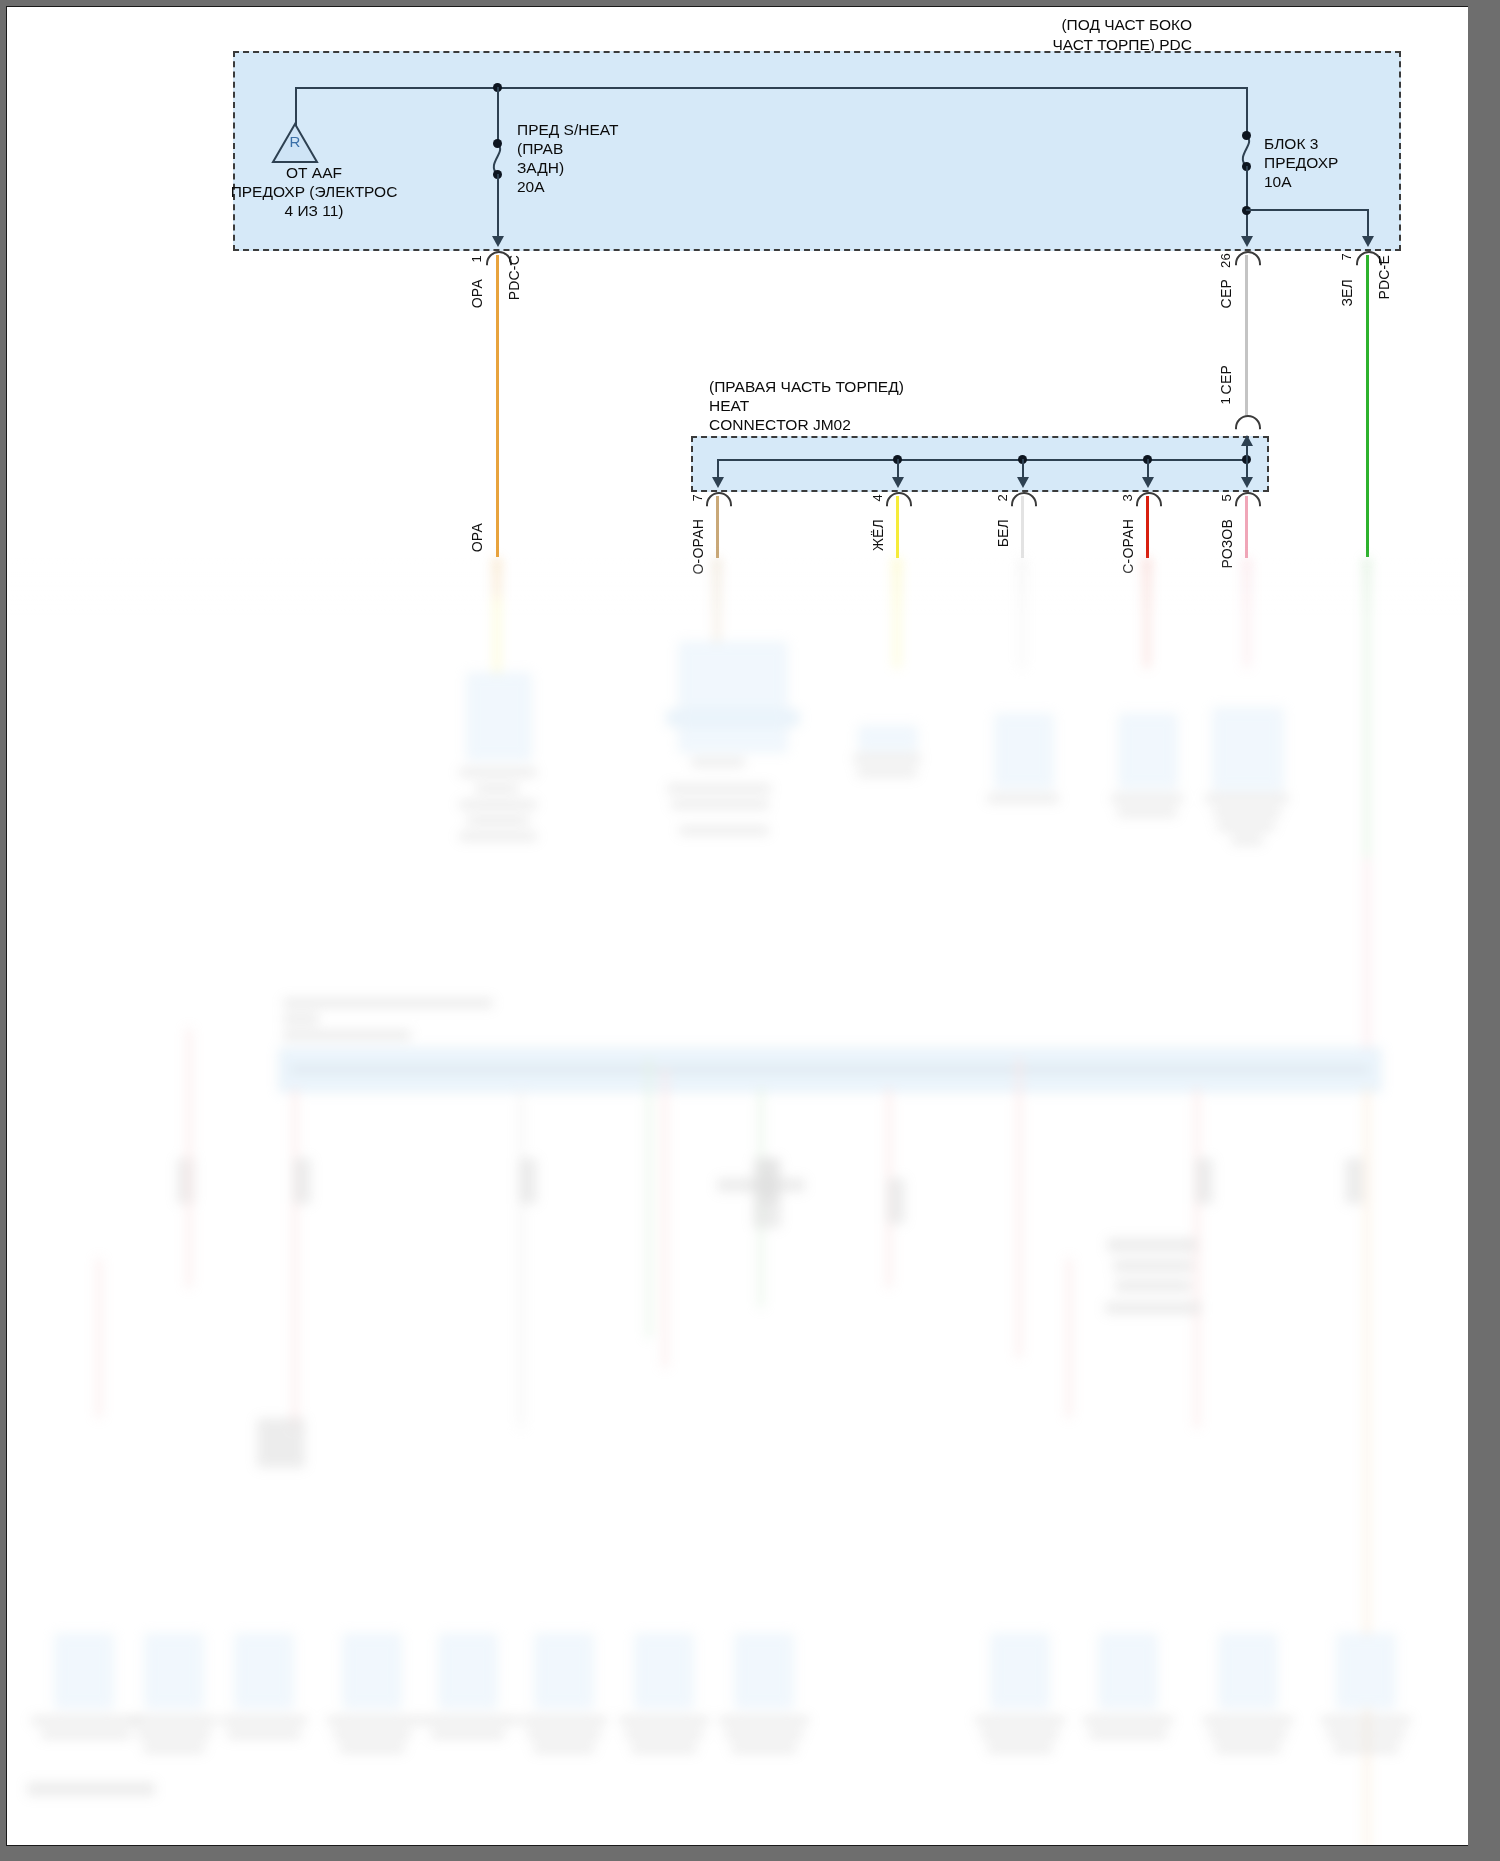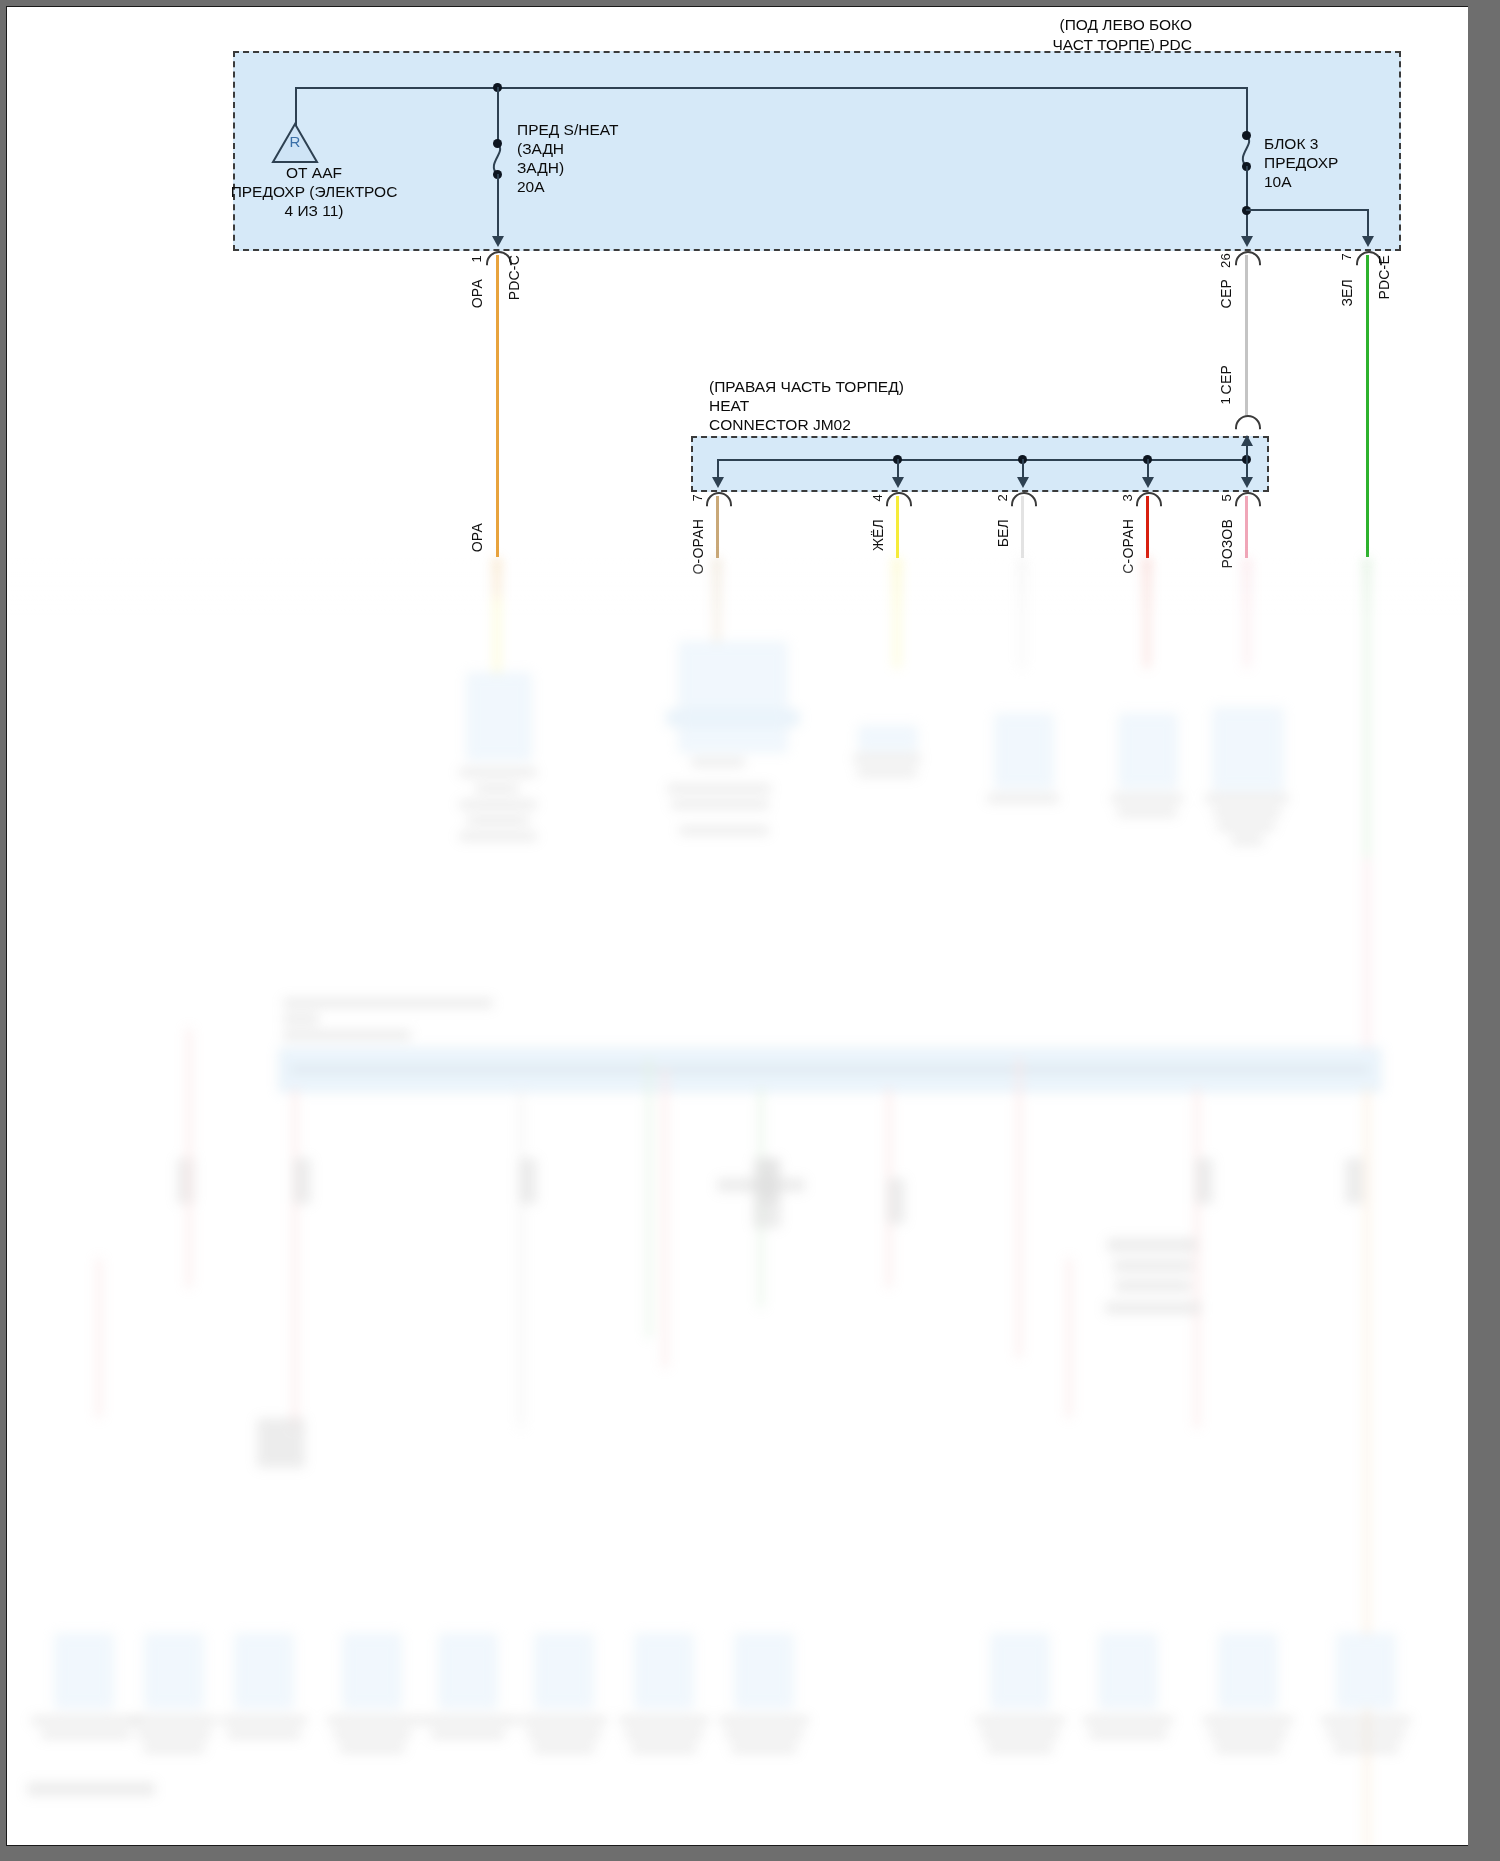--- a/index.html
+++ b/index.html
@@ -70,21 +70,21 @@
   
   .edgeshadow{position:absolute;background:#6e6e6e;}
 </style>
 </head>
 <body>
 
 <div id="page">
 
   <div id="sheet">
 
-    <div class="tlabel r" style="left:880px;top:8px;width:305px;">(ПОД ЛЕВО БОКО</div>
+    <div class="tlabel r" style="left:880px;top:8px;width:305px;">(ПОД ЧАСТ БОКО</div>
     <div class="tlabel r" style="left:880px;top:28px;width:305px;">ЧАСТ ТОРПЕ) PDC</div>
 
     <div class="dbox" style="left:226px;top:44px;width:1168px;height:200px;"></div>
 
     <div class="hline" style="left:288px;top:80px;width:953px;"></div>
     <div class="vline" style="left:288px;top:80px;height:40px;"></div>
     <div class="dot" style="left:486px;top:76px;"></div>
 
     <div class="tri" style="left:267px;top:118px;"></div>
     <svg class="abs" style="left:264px;top:115px;" width="48" height="42">
@@ -97,21 +97,21 @@
 
     <div class="vline" style="left:490px;top:80px;height:58px;"></div>
     <svg class="abs" style="left:481px;top:135px;" width="20" height="36">
       <path d="M9,2 C20,9 -2,21 9,32" fill="none" stroke="#2e4152" stroke-width="2"></path>
     </svg>
     <div class="dot" style="left:486px;top:132px;"></div>
     <div class="dot" style="left:486px;top:163px;"></div>
     <div class="vline" style="left:490px;top:167px;height:65px;"></div>
     <div class="arrowdn" style="left:485px;top:229px;"></div>
     <div class="tlabel" style="left:510px;top:113px;">ПРЕД S/HEAT</div>
-    <div class="tlabel" style="left:510px;top:132px;">(ЗАДН</div>
+    <div class="tlabel" style="left:510px;top:132px;">(ПРАВ</div>
     <div class="tlabel" style="left:510px;top:151px;">ЗАДН)</div>
     <div class="tlabel" style="left:510px;top:170px;">20A</div>
 
     <div class="vline" style="left:1239px;top:80px;height:50px;"></div>
     <svg class="abs" style="left:1230px;top:127px;" width="20" height="36">
       <path d="M9,2 C20,9 -2,21 9,32" fill="none" stroke="#2e4152" stroke-width="2"></path>
     </svg>
     <div class="dot" style="left:1235px;top:124px;"></div>
     <div class="dot" style="left:1235px;top:155px;"></div>
     <div class="vline" style="left:1239px;top:159px;height:73px;"></div>

